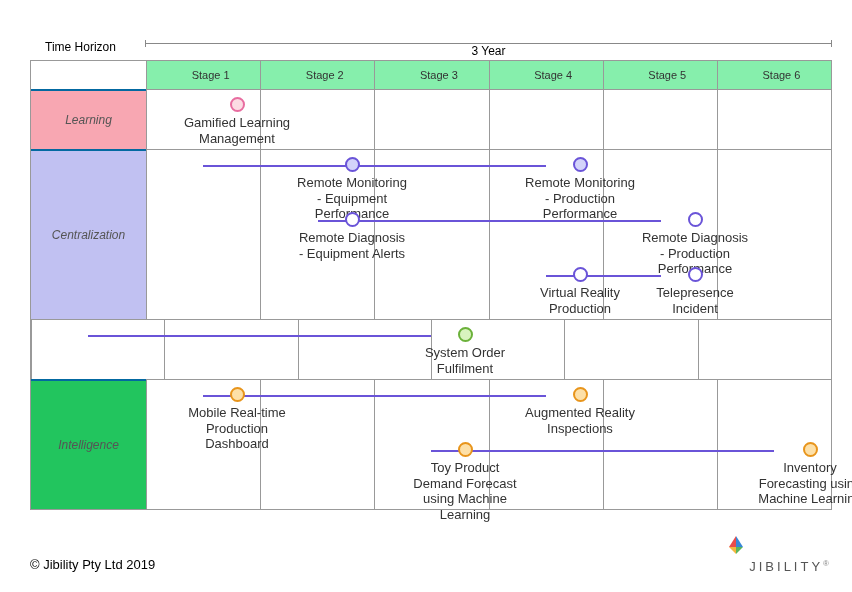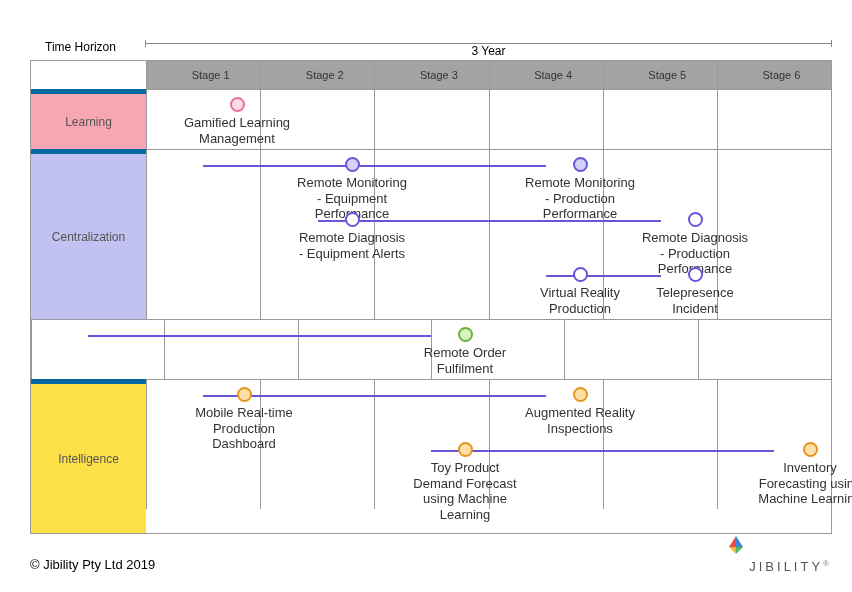--- a/index.html
+++ b/index.html
@@ -57,21 +57,21 @@
     top: 40px;
     right: 0;
     border: 1px solid #999;
   }
   .header-row {
     display: flex;
     height: 28px;
   }
   .header-cell {
     flex: 1;
-    background: #a3a3a3;
+    background: #86efac;
     border-left: 1px solid #999;
     display: flex;
     align-items: center;
     justify-content: center;
     font-size: 11px;
     color: #333;
     padding-left: 14px;
   }
   .header-spacer {
     width: 115px;
@@ -81,27 +81,28 @@
   .body-row {
     display: flex;
     position: relative;
   }
   .row-label {
     width: 115px;
     display: flex;
     align-items: center;
     justify-content: center;
     font-size: 12px;
-    border-top: 5px solid #0369a1;
+    border-top: 2px solid #0369a1;
     color: #555;
+    font-style: italic;
   }
   .learning { background: #f8a7b2; height: 60px; }
   .centralization { background: #c1c1f2; height: 170px; }
   .automation { background: #a5dd7a; height: 60px; }
-  .intelligence { background: #fde047; height: 154px; }
+  .intelligence { background: #22c55e; height: 130px; }
 
   .row-cells {
     flex: 1;
     display: flex;
     position: relative;
   }
   .cell {
     flex: 1;
     border-left: 1px solid #999;
     border-top: 1px solid #999;
@@ -244,37 +245,37 @@
       <div class="row-cells" style="height:60px">
         <div class="cell"></div>
           <div class="cell"></div>
           <div class="cell"></div>
           <div class="cell"></div>
           <div class="cell"></div>
           <div class="cell"></div>
         <div class="connector" style="left:57px; top:16px; width:343px"></div>
         <div class="node" style="left:345px; top:8px">
           <div class="dot green"></div>
-          <div>Remote Order Fulfilment</div>
+          <div>System Order Fulfilment</div>
         </div>
       </div>
     </div>
 
     <div class="body-row">
       <div class="row-label intelligence">Intelligence</div>
       <div class="row-cells" style="height:130px">
         <div class="cell"></div>
           <div class="cell"></div>
           <div class="cell"></div>
           <div class="cell"></div>
           <div class="cell"></div>
           <div class="cell"></div>
         <div class="connector" style="left:57px; top:16px; width:343px"></div>
         <div class="connector" style="left:285px; top:71px; width:343px"></div>
-        <div class="node" style="left:9px; top:8px">
+        <div class="node" style="left:2px; top:8px">
           <div class="dot orange"></div>
           <div>Mobile Real-time Production Dashboard</div>
         </div>
         <div class="node" style="left:345px; top:8px">
           <div class="dot orange"></div>
           <div>Augmented Reality Inspections</div>
         </div>
         <div class="node" style="left:230px; top:63px">
           <div class="dot orange"></div>
           <div>Toy Product Demand Forecast using Machine Learning</div>

